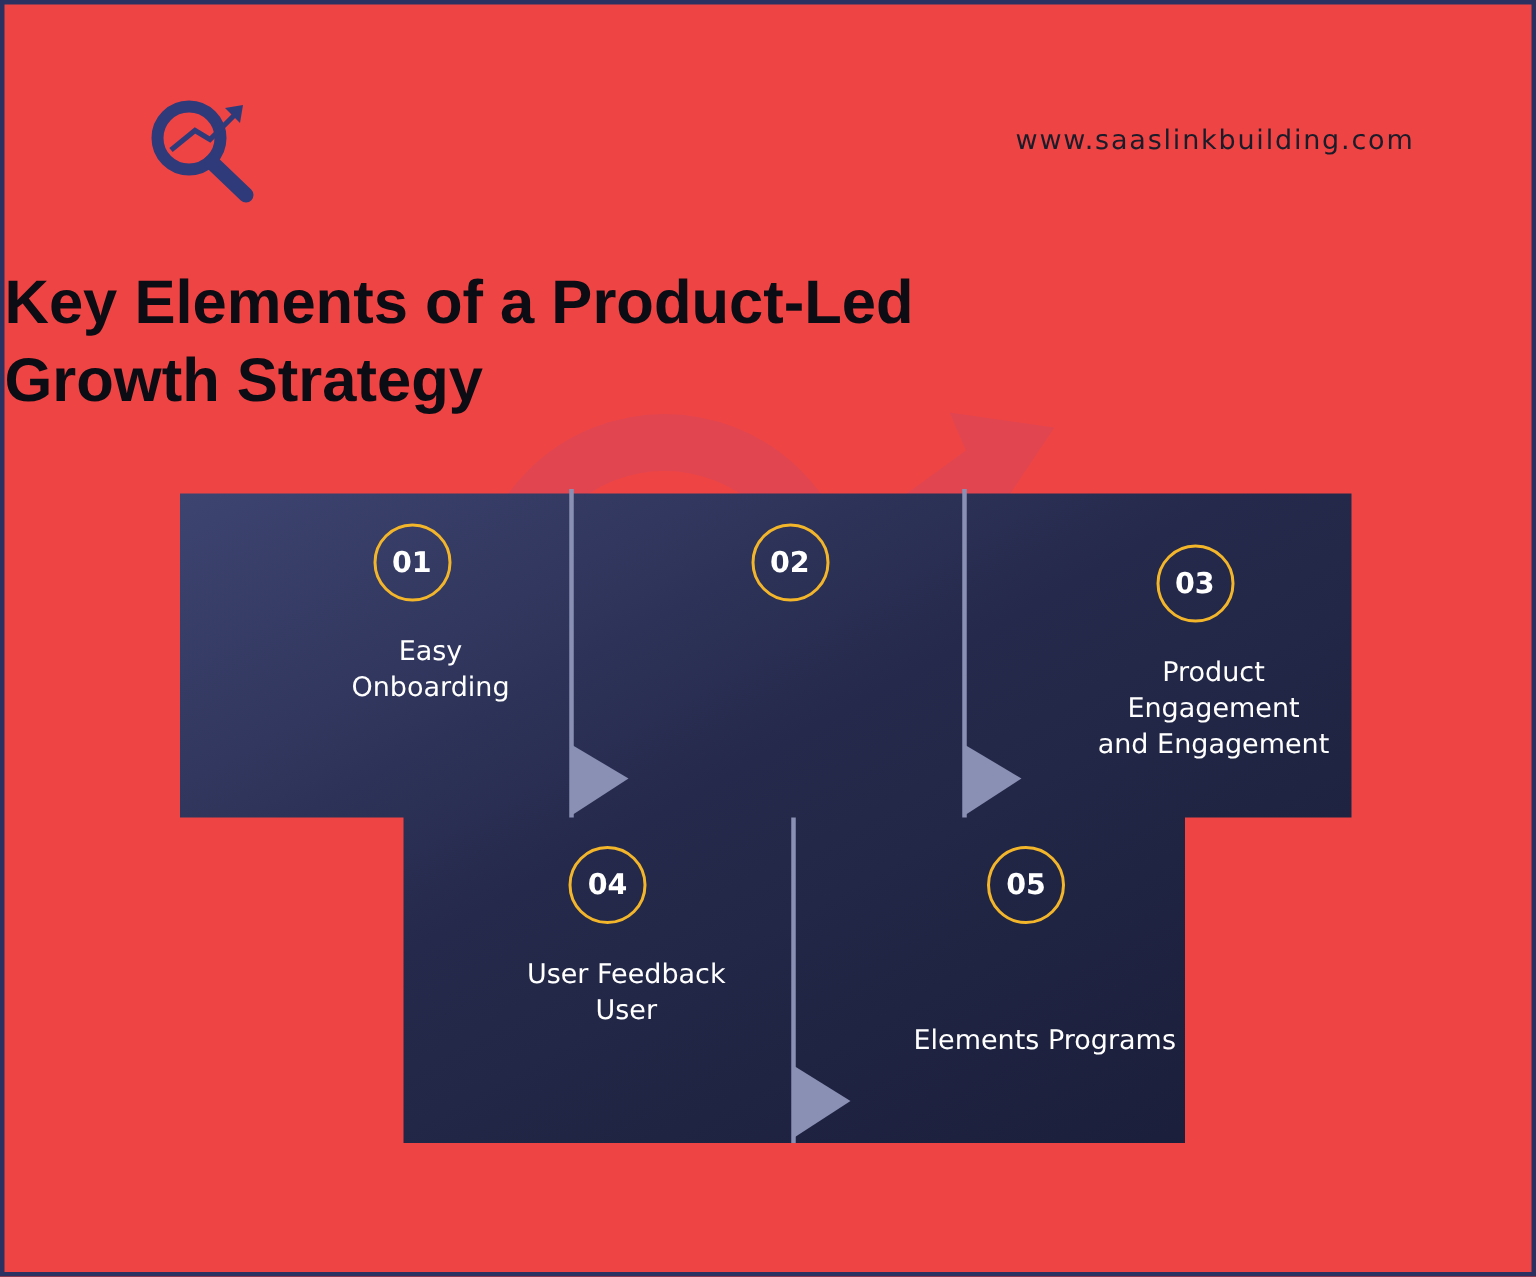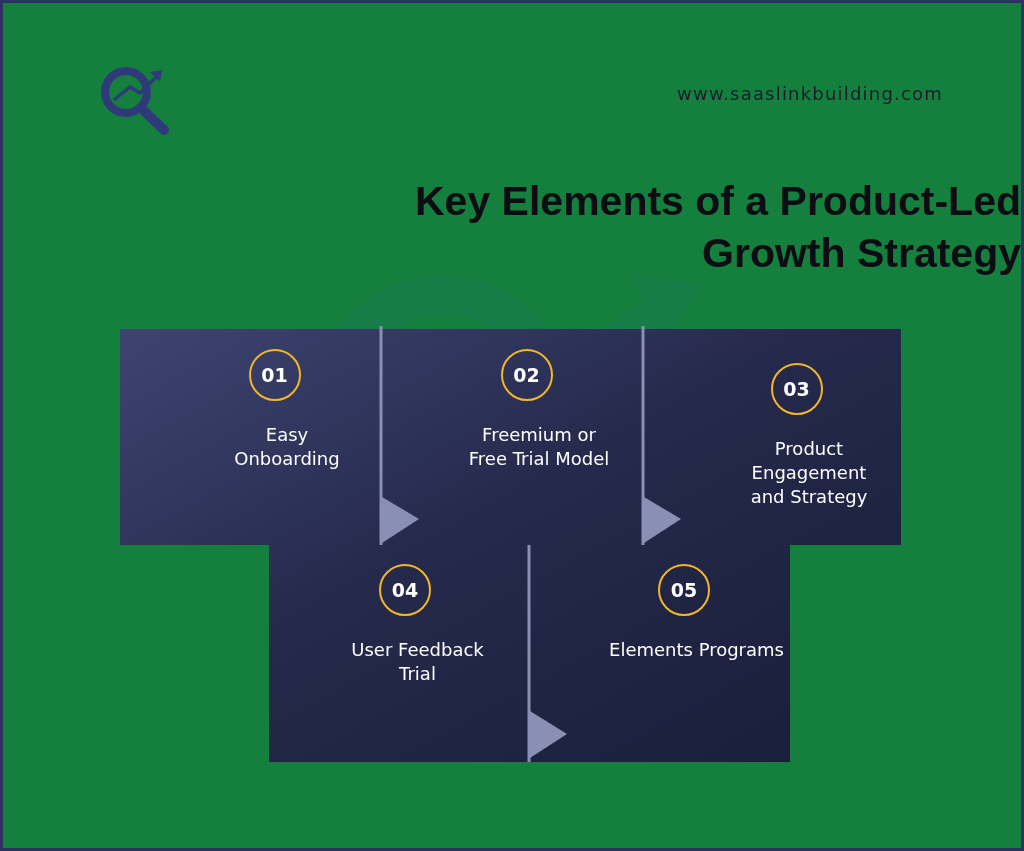--- a/index.html
+++ b/index.html
@@ -1,21 +1,21 @@
 <!DOCTYPE html>
 <html><head>
 <meta charset="utf-8">
 <style>
   * { margin:0; padding:0; box-sizing:border-box; }
   html, body { width:1024px; height:851px; overflow:hidden; }
   body { background:#2b3261; font-family:"Liberation Sans", sans-serif; position:relative; }
-  .canvas { position:absolute; left:3px; top:3px; width:1018px; height:845px; background:#15803d; overflow:hidden; }
+  .canvas { position:absolute; left:3px; top:3px; width:1018px; height:845px; background:#ef4444; overflow:hidden; }
   .logo { position:absolute; left:93px; top:57px; width:76px; height:76px; }
   .url { position:absolute; right:78px; top:80px; font-size:18px; letter-spacing:1.2px; color:#1a1c2a; font-family:"DejaVu Sans", sans-serif; }
-  .title { position:absolute; left:0; width:1018px; top:172px; text-align:right; font-weight:bold; font-size:41px; line-height:52px; color:#0b0c14; font-family:"Liberation Sans", sans-serif; }
+  .title { position:absolute; left:0; width:1018px; top:172px; text-align:left; font-weight:bold; font-size:41px; line-height:52px; color:#0b0c14; font-family:"Liberation Sans", sans-serif; }
   .watermark { position:absolute; left:300px; top:262px; width:420px; height:160px; opacity:0.07; }
   .diagram { position:absolute; left:0; top:0; width:1018px; height:845px; }
   .card { position:absolute; display:flex; flex-direction:column; align-items:center; color:#fff;padding-left:48px; }
   .num { width:52px; height:52px; border:2.5px solid #f3b52a; border-radius:50%; display:flex; align-items:center; justify-content:center; font-weight:bold; font-size:19px; color:#fff; font-family:"DejaVu Sans", sans-serif; }
   .label { margin-top:22px; text-align:center; font-size:18px; line-height:24px; color:#fff; font-family:"DejaVu Sans", sans-serif;margin-left:25px; }
 </style>
 </head>
 <body>
 
 <div class="canvas">
@@ -62,43 +62,39 @@
   <div class="card" style="left:117px; top:346px; width:261px;">
     <div class="num">01</div>
     <div class="label">
       <div>Easy</div>
       <div>Onboarding</div>
     </div>
   </div>
 
   <div class="card" style="left:379px; top:346px; width:241px;">
     <div class="num">02</div>
-    <div class="label">
-      <div>Freemium or</div>
-      <div>Free Trial Model</div>
-    </div>
   </div>
 
   <div class="card" style="left:641px; top:360px; width:257px;">
     <div class="num">03</div>
     <div class="label">
       <div>Product</div>
       <div>Engagement</div>
-      <div>and Strategy</div>
+      <div>and Engagement</div>
     </div>
   </div>
 
   <div class="card" style="left:266px; top:561px; width:224px;">
     <div class="num">04</div>
     <div class="label">
       <div>User Feedback</div>
-      <div>Trial</div>
+      <div>User</div>
     </div>
   </div>
 
-  <div class="card" style="left:527px; top:561px; width:260px;">
+  <div class="card" style="left:527px; top:561px; width:260px;gap:44px;">
     <div class="num">05</div>
     <div class="label">
       <div>Elements Programs</div>
     </div>
   </div>
 
 </div>
 
 </body></html>

